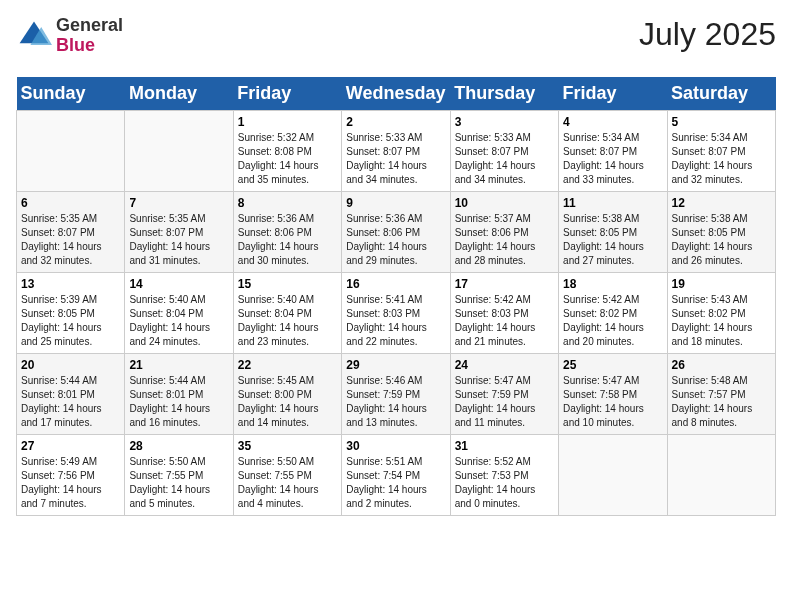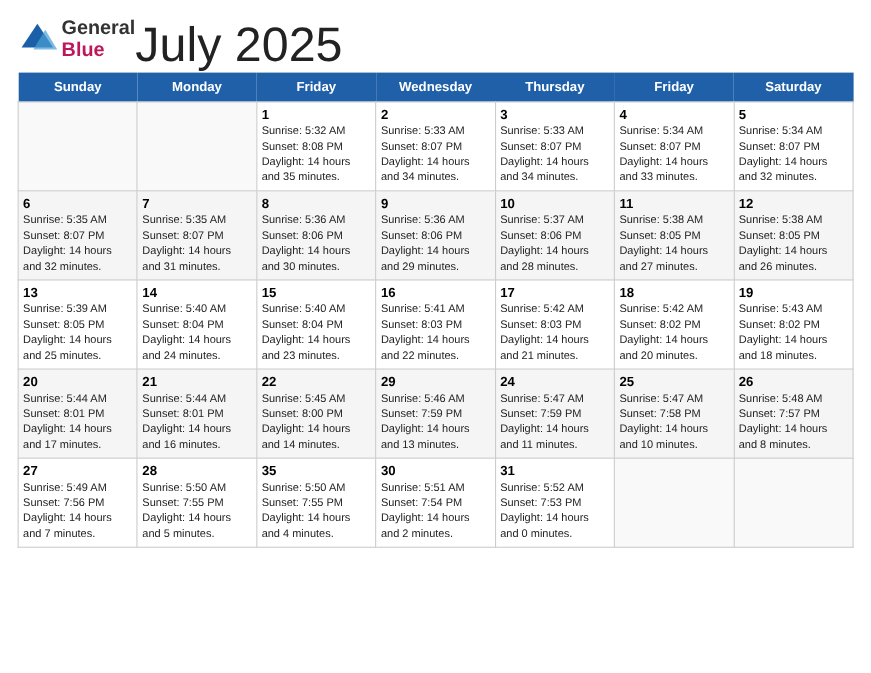--- a/index.html
+++ b/index.html
@@ -5,22 +5,23 @@
     * { box-sizing: border-box; margin: 0; padding: 0; }
     body {
       font-family: Arial, sans-serif;
       background: #fff;
       width: 792px;
       min-height: 612px;
       padding: 16px;
     }
     .header {
       display: flex;
+      justify-content: space-between;
       align-items: flex-start;
-      margin-bottom: 0;
+      margin-bottom: 21px;
     }
     .logo {
       display: flex;
       align-items: center;
       gap: 4px;
     }
     .logo-text {
       font-size: 18px;
       font-weight: bold;
       line-height: 1.1;
@@ -28,39 +29,39 @@
     .logo-general { color: #333; }
     .logo-blue { color: #be185d; }
     .logo-icon {
       width: 36px;
       height: 36px;
     }
     .title-block {
       text-align: right;
     }
     .month-title {
-      font-size: 44px;
+      font-size: 32px;
       color: #222;
       font-weight: normal;
     }
     .location {
       font-size: 14px;
       color: #444;
     }
     table {
       width: 100%;
       border-collapse: collapse;
       font-size: 11px;
     }
     th {
       background: #2060a8;
       color: #fff;
       padding: 6px 4px;
-      text-align: center;
-      font-size: 12px;
+      text-align: left;
+      font-size: 18px;
       font-weight: bold;
     }
     td {
       border: 1px solid #ccc;
       vertical-align: top;
       padding: 4px;
       width: calc(100% / 7);
       min-height: 80px;
       background: #fff;
     }

